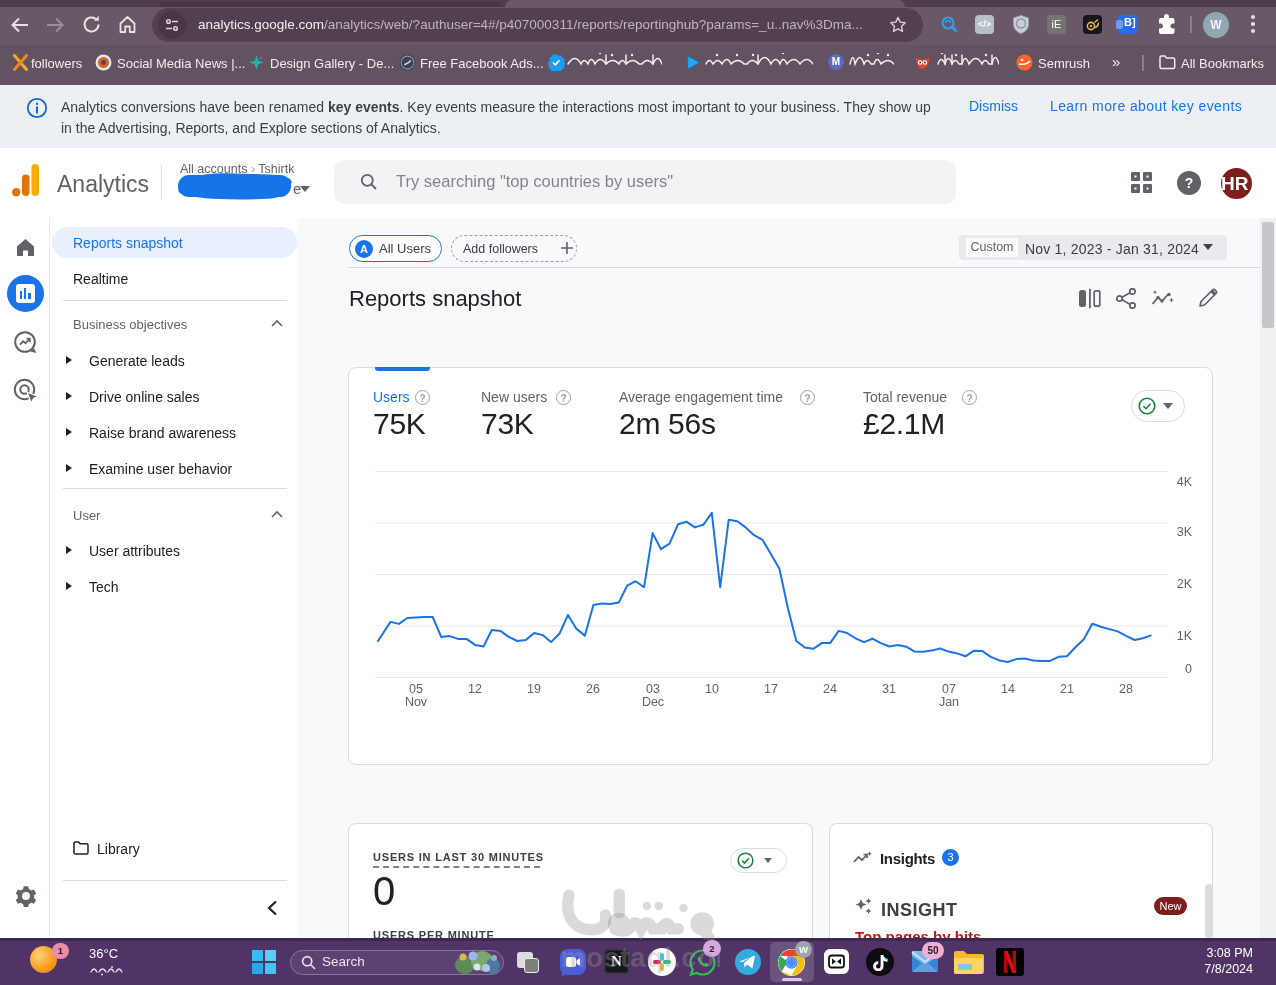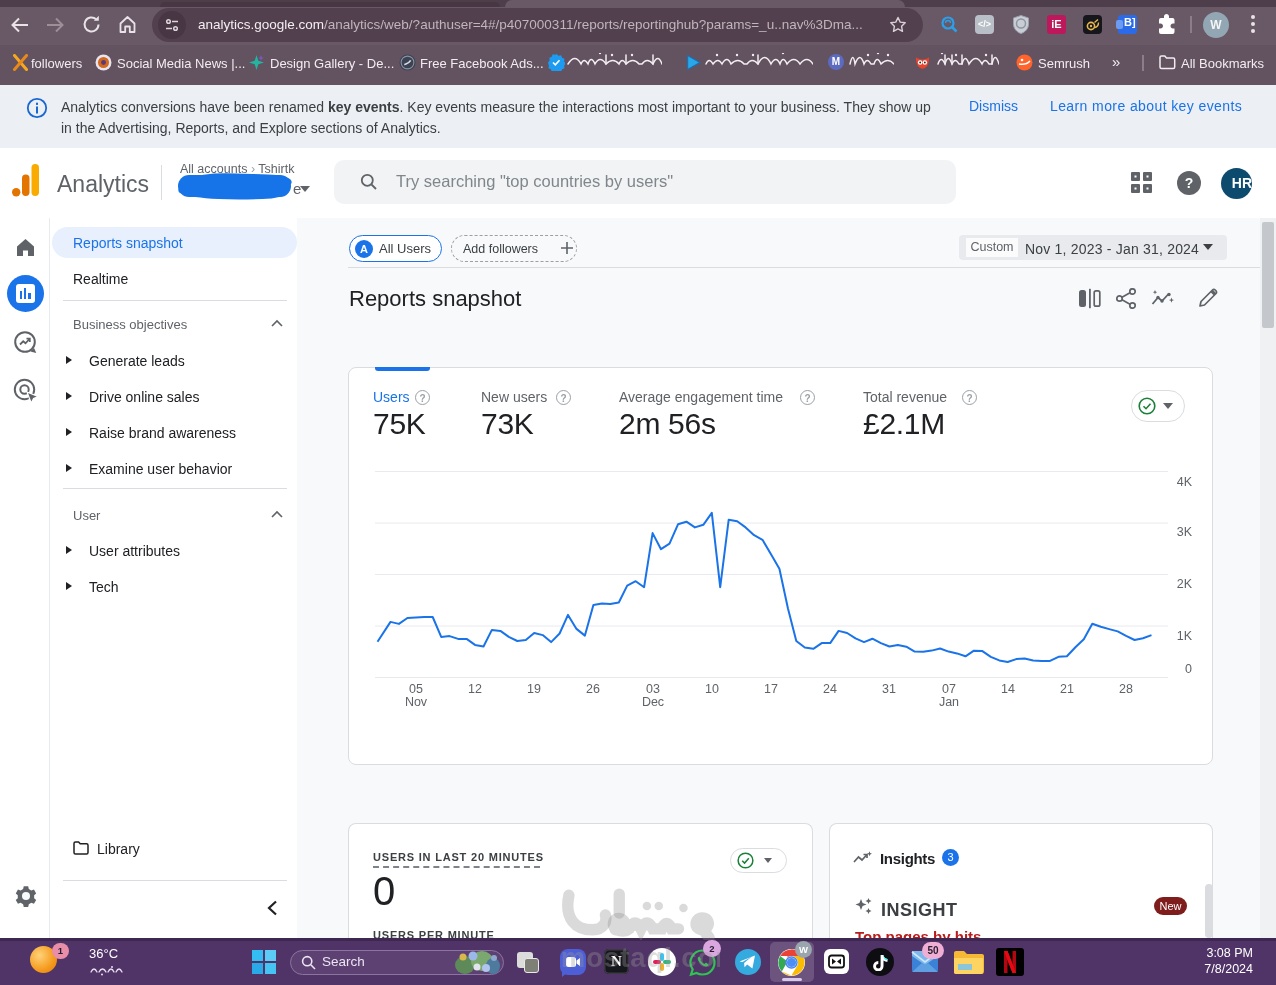--- a/index.html
+++ b/index.html
@@ -22,21 +22,21 @@
 #dismiss{left:969px;top:98px;font-size:14px;color:#1a73e8}
 #learnmore{left:1050px;top:98px;font-size:14px;letter-spacing:0.4px;color:#1a73e8}
 
 #gaheader{left:0;top:148px;width:1276px;height:70px;background:#fff}
 #gatitle{left:57px;top:171px;font-size:23px;color:#5f6368}
 #hdrdivider{left:161px;top:165px;width:1px;height:35px;background:#dadce0}
 #crumb{left:180px;top:162px;font-size:12.5px;color:#5f6368}
 #scribble{left:176px;top:172px;width:117px;height:28px}
 #searchbar{left:334px;top:160px;width:622px;height:44px;background:#f1f3f4;border-radius:10px}
 #searchph{left:396px;top:172px;font-size:16.5px;color:#80868b}
-#avatar{left:1221px;top:168px;width:31px;height:31px;border-radius:50%;background:#0c4a6e;color:#fff;font-size:14px;font-weight:bold;text-align:right;line-height:31px}
+#avatar{left:1221px;top:168px;width:31px;height:31px;border-radius:50%;background:#7f1d1d;color:#fff;font-size:19px;font-weight:bold;text-align:left;line-height:31px}
 
 #leftzone{left:0;top:218px;width:297px;height:720px;background:#fff}
 #raildiv{left:49px;top:218px;width:1px;height:720px;background:#e8eaed}
 #navpill{left:52px;top:227px;width:245px;height:31px;background:#e8f0fe;border-radius:16px}
 .sbitem{position:absolute;font-size:14px;color:#202124;white-space:nowrap}
 .sbhead{position:absolute;font-size:13px;color:#5f6368}
 .sbdiv{position:absolute;left:63px;width:224px;height:1px;background:#dadce0}
 .tri{position:absolute;width:0;height:0;border-top:4.5px solid transparent;border-bottom:4.5px solid transparent;border-left:6px solid #202124}
 
 #main{left:297px;top:218px;width:979px;height:720px;background:#f8f9fa}
@@ -99,21 +99,21 @@
 <svg class="abs" style="left:939px;top:14px" width="21" height="21" viewBox="0 0 21 21">
     <circle cx="9" cy="9" r="5.5" fill="none" stroke="#2d9fe8" stroke-width="2.2"></circle>
     <path d="M13 13l4.5 4.5" stroke="#2d9fe8" stroke-width="2.6"></path>
     <path d="M6.5 9a2.5 2.5 0 0 1 5 0" fill="none" stroke="#2d9fe8" stroke-width="1.4"></path>
   </svg>
 <div class="abs" style="left:975px;top:15px;width:19px;height:19px;border-radius:4px;background:#b9bfc6;color:#fff;font-size:9px;font-weight:bold;text-align:center;line-height:19px">&lt;/&gt;</div>
 <svg class="abs" style="left:1011px;top:14px" width="20" height="21" viewBox="0 0 20 21">
     <path d="M10 1.5 17.5 4v6c0 4.5-3 8-7.5 9.5C5.5 18 2.5 14.5 2.5 10V4z" fill="#c9ced6" stroke="#9aa2ad" stroke-width="1"></path>
     <circle cx="10" cy="9.5" r="4.5" fill="none" stroke="#8d95a1" stroke-width="1.5"></circle>
   </svg>
-<div class="abs" style="left:1047px;top:15px;width:19px;height:19px;border-radius:3px;background:#be185d;color:#fff;font-size:11px;font-weight:bold;text-align:center;line-height:19px">iE</div>
+<div class="abs" style="left:1047px;top:15px;width:19px;height:19px;border-radius:3px;background:#737373;color:#fff;font-size:11px;font-weight:normal;text-align:center;line-height:19px">iE</div>
 <div class="abs" style="left:1083px;top:15px;width:19px;height:19px;border-radius:4px;background:#16161d"></div>
 <svg class="abs" style="left:1086px;top:18px" width="14" height="14" viewBox="0 0 14 14">
     <circle cx="5" cy="8" r="3.6" fill="none" stroke="#e8b84c" stroke-width="1.6"></circle>
     <circle cx="5" cy="8" r="1.2" fill="#e8b84c"></circle>
     <path d="M8.5 4.5 12 1.5M9 9.5c2-.5 3.5-2.5 3.5-5" stroke="#e8b84c" stroke-width="1.4" fill="none"></path>
   </svg>
 <div class="abs" style="left:1118px;top:15px;width:19px;height:19px;border-radius:3px;background:#2b6be8"></div>
 <div class="abs" style="left:1116px;top:20px;width:7px;height:9px;background:#6d9bf2;border-radius:2px"></div>
 <div class="abs" style="left:1124px;top:16px;color:#fff;font-size:11px;font-weight:bold">B]</div>
 <svg class="abs" style="left:1155px;top:13px" width="23" height="23" viewBox="0 0 23 23">
@@ -399,21 +399,21 @@
     <text x="481" y="233" text-anchor="middle" font-size="12.5" fill="#5f6368">24</text>
     <text x="540" y="233" text-anchor="middle" font-size="12.5" fill="#5f6368">31</text>
     <text x="600" y="233" text-anchor="middle" font-size="12.5" fill="#5f6368">07</text>
     <text x="600" y="246" text-anchor="middle" font-size="12.5" fill="#5f6368">Jan</text>
     <text x="659" y="233" text-anchor="middle" font-size="12.5" fill="#5f6368">14</text>
     <text x="718" y="233" text-anchor="middle" font-size="12.5" fill="#5f6368">21</text>
     <text x="777" y="233" text-anchor="middle" font-size="12.5" fill="#5f6368">28</text>
     <polyline points="28.5,181.8 41.5,161.9 49.9,163.9 58.4,158.0 66.8,157.5 75.3,157.0 83.7,157.0 92.2,176.9 100.6,176.1 109.1,178.9 117.6,178.9 126.0,184.9 134.5,186.5 142.9,169.9 151.4,170.9 159.8,176.9 168.3,181.0 176.8,180.0 185.2,173.0 193.7,175.1 202.1,182.1 210.6,173.5 219.0,154.9 227.5,168.9 235.9,175.6 244.4,145.0 252.9,143.5 261.3,144.0 269.8,142.5 278.2,125.6 286.7,121.2 295.1,127.2 303.6,73.1 312.0,89.2 320.5,83.7 329.0,64.3 337.4,61.7 345.9,67.4 354.3,64.8 362.8,52.9 371.2,127.2 379.7,59.7 388.2,61.2 396.6,67.4 405.1,75.2 413.5,79.8 422.0,94.3 430.4,108.8 438.9,148.2 447.3,181.0 455.8,187.5 464.3,188.8 472.7,183.1 481.2,183.1 489.6,170.9 498.1,173.0 506.5,178.4 515.0,182.1 523.4,178.7 531.9,183.1 540.4,186.5 548.8,184.9 557.3,186.7 565.7,191.6 574.2,191.8 582.6,190.6 591.1,188.5 599.6,191.6 608.0,193.4 616.5,196.3 624.9,190.7 633.4,191.1 641.8,196.8 650.3,200.4 658.7,202.0 667.2,199.1 675.7,198.6 684.1,200.4 692.6,200.9 701.0,200.9 709.5,196.8 717.9,196.3 726.4,187.2 734.8,179.2 743.3,163.7 751.8,166.8 760.2,169.1 768.7,171.4 777.1,175.8 785.6,180.0 794.0,178.2 802.5,175.1" fill="none" stroke="#1a73e8" stroke-width="2" stroke-linejoin="round"></polyline>
   </svg>
 <div class="abs" id="card2"></div>
-<div class="abs" style="left:373px;top:851px;font-size:11px;font-weight:bold;color:#3c4043;letter-spacing:0.8px">USERS IN LAST 20 MINUTES</div>
+<div class="abs" style="left:373px;top:851px;font-size:11px;font-weight:bold;color:#3c4043;letter-spacing:0.8px">USERS IN LAST 30 MINUTES</div>
 <div class="abs" style="left:373px;top:866px;width:167px;border-bottom:2px dashed #7d838a"></div>
 <div class="abs" style="left:373px;top:869px;font-size:40px;color:#202124">0</div>
 <div class="abs" style="left:373px;top:929px;font-size:11px;font-weight:bold;color:#3c4043;letter-spacing:0.8px">USERS PER MINUTE</div>
 <div class="abs" style="left:730px;top:848px;width:57px;height:25px;border:1px solid #dadce0;border-radius:13px;background:#fff"></div>
 <svg class="abs" style="left:737px;top:852px" width="17" height="17" viewBox="0 0 18 18">
     <circle cx="9" cy="9" r="7.8" fill="none" stroke="#188038" stroke-width="1.6"></circle>
     <path d="M5.5 9.2 8 11.7l4.5-5" stroke="#188038" stroke-width="1.6" fill="none"></path>
   </svg>
 <div class="abs" style="left:764px;top:858px;width:0;height:0;border-left:4.5px solid transparent;border-right:4.5px solid transparent;border-top:5.5px solid #5f6368"></div>
 <div class="abs" id="card3"></div>

